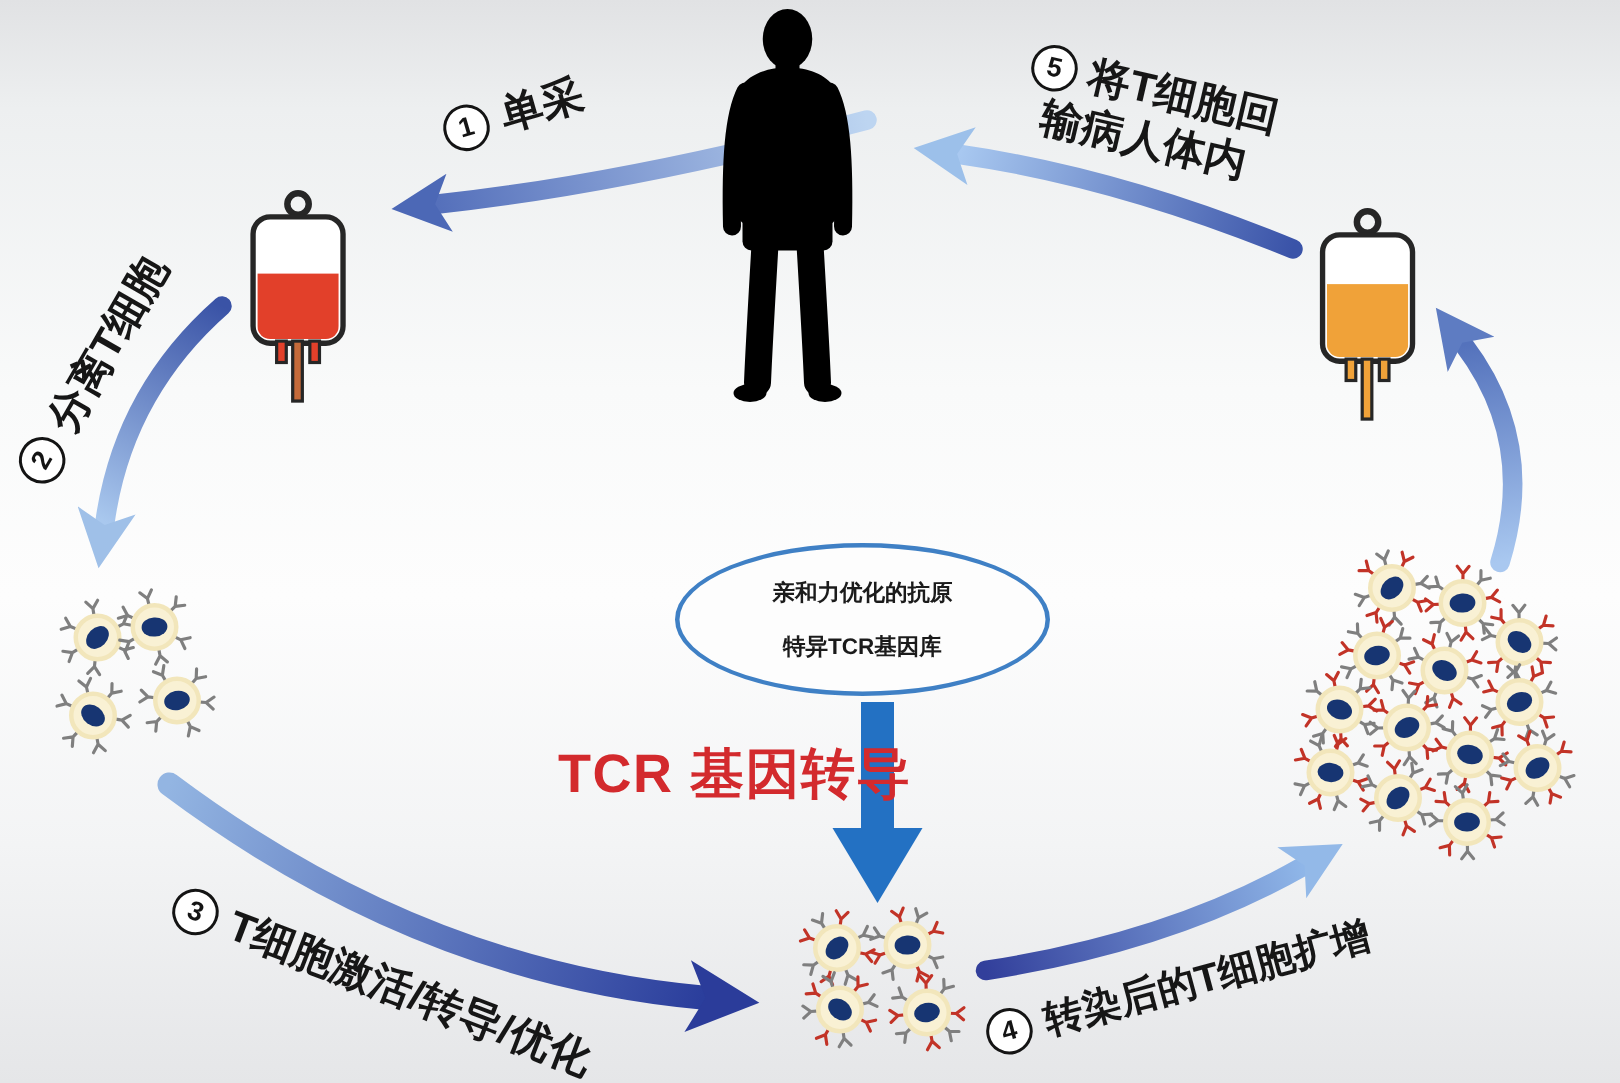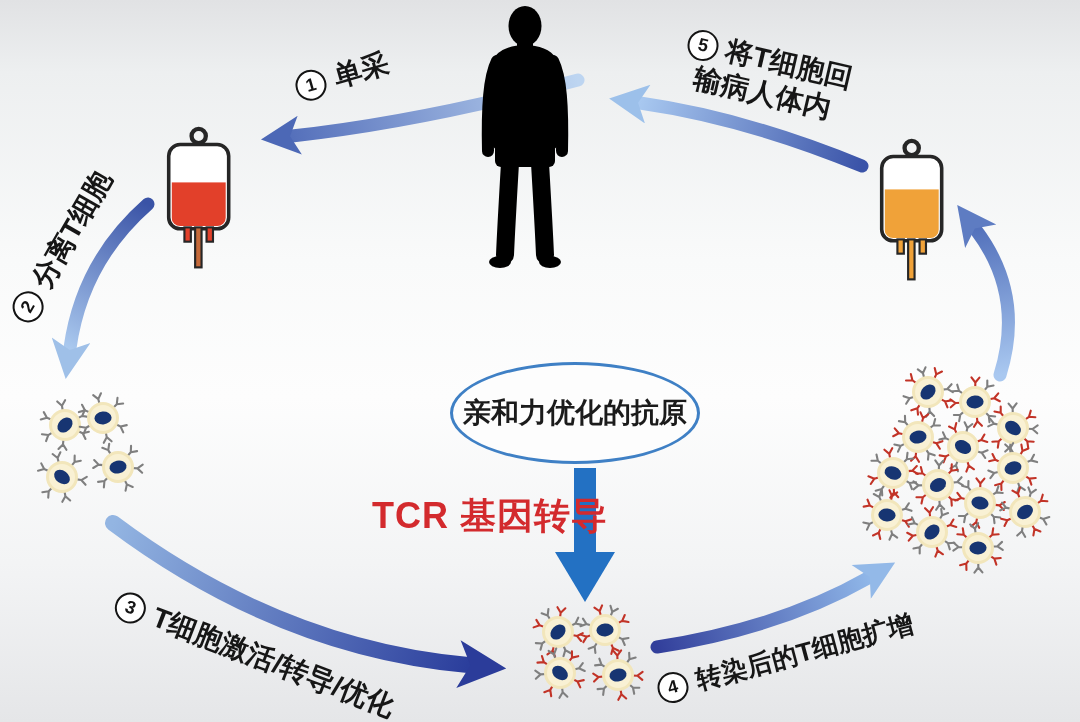--- a/index.html
+++ b/index.html
@@ -18,21 +18,21 @@
     display:inline-flex;align-items:center;justify-content:center;
     width:27px;height:27px;border:2px solid #141414;border-radius:50%;
     background:#ffffff;font-size:18px;font-weight:700;color:#141414;flex:0 0 auto;
   }
   .two-line{flex-direction:column;align-items:center;gap:2px;}
   .two-line .row{display:flex;align-items:center;gap:8px;}
   #gene-library-oval{
     position:absolute;left:450px;top:362px;width:244px;height:96px;
     border:3px solid #3f80c5;border-radius:50%;background:#fdfdfd;
     display:flex;flex-direction:column;align-items:center;justify-content:center;
-    font-size:28px;font-weight:700;color:#1b1b1b;line-height:1.4;text-align:center;gap:15px;
+    font-size:15px;font-weight:700;color:#1b1b1b;line-height:1.4;text-align:center;gap:15px;
   }
   #transduction-label{
     position:absolute;left:372px;top:492px;font-size:36px;font-weight:700;
     color:#d32a2d;letter-spacing:1px;white-space:nowrap;
   }
 </style>
 </head>
 <body>
 
 <div id="canvas">
@@ -400,17 +400,18 @@
   <div class="label two-line" style="left:682px;top:44px;transform:rotate(13deg);transform-origin:center;">
     <span class="row">
       <span class="badge">5</span>
       <span>将T细胞回</span>
     </span>
     <span>输病人体内</span>
   </div>
 
   <div id="gene-library-oval" style="border-color: rgb(63, 128, 197);">
     <span>亲和力优化的抗原</span>
+    <span>特异TCR基因库</span>
   </div>
 
   <div id="transduction-label" style="color: rgb(211, 42, 45);">TCR 基因转导</div>
 
 </div>
 
 </body></html>

